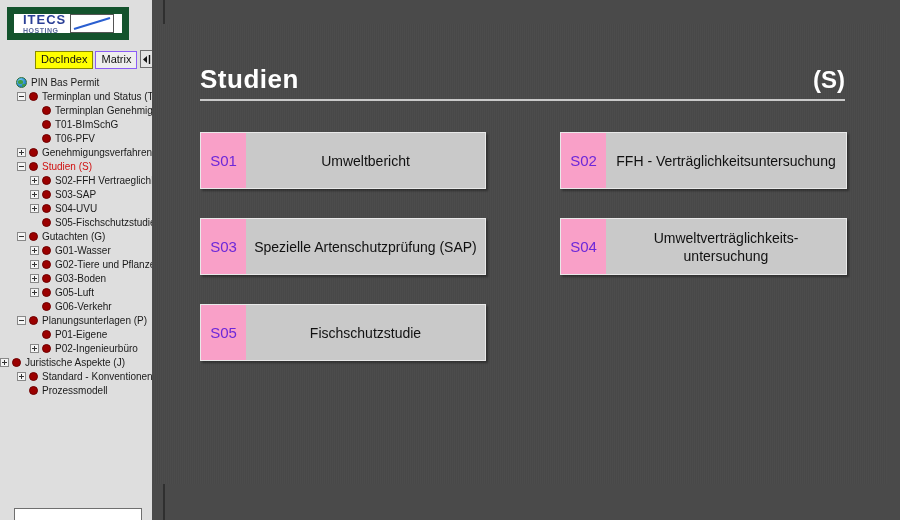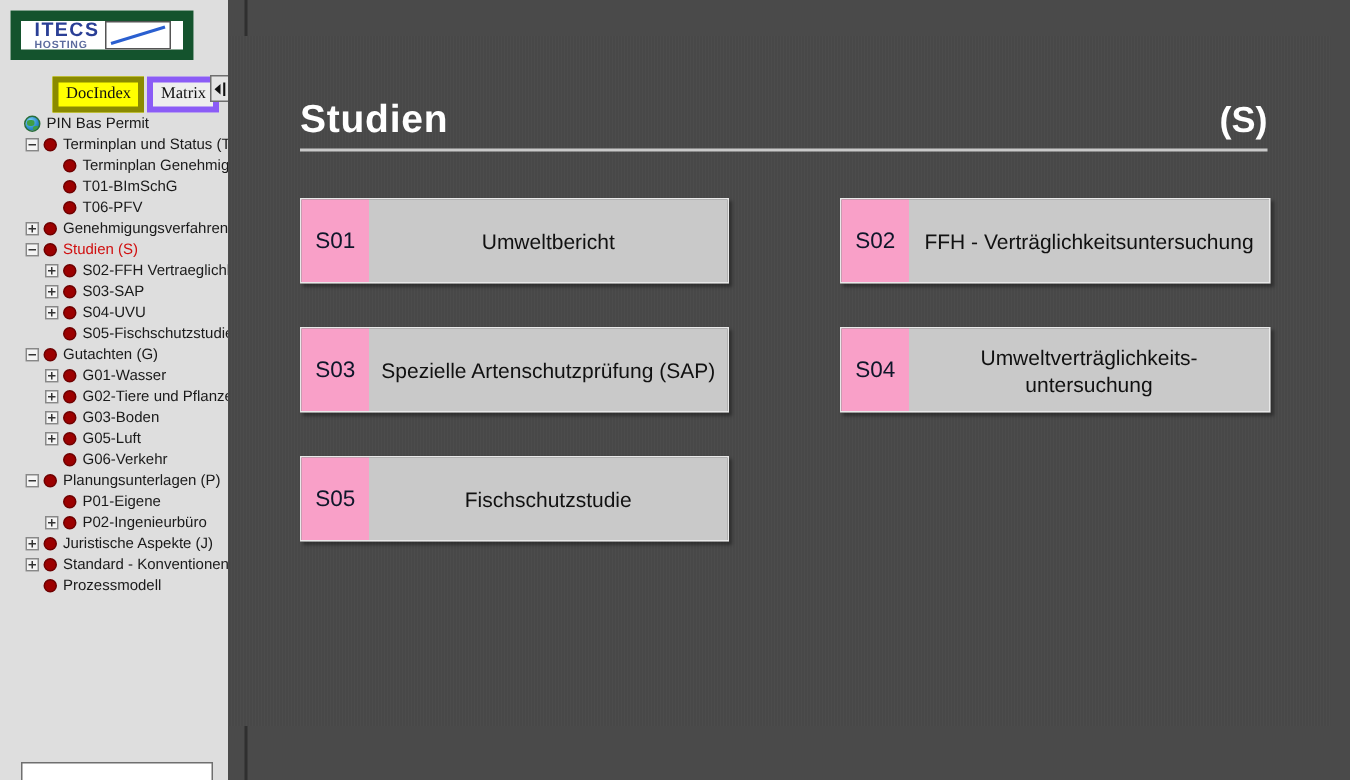--- a/index.html
+++ b/index.html
@@ -36,23 +36,23 @@
   }
   .logo-rect{
     width:42px;height:17px;border:1px solid #555;background:#fff;position:relative;
   }
   .logo-rect svg{position:absolute;left:0;top:0;}
 
   .tabs{
     position:absolute;left:35px;top:51px;display:flex;align-items:center;
   }
   .tab{
-    font-size:11px;padding:1px 5px 2px 5px;border:4px solid #8b5cf6;
+    font-size:11px;padding:1px 5px 2px 5px;border:1px solid #8b5cf6;
     background:#eeeeee;color:#111;line-height:13px;
-    font-family:Liberation Serif, serif;
+    font-family:Liberation Sans, sans-serif;
   }
   .tab.active{background:#ffff00;border-color:#8a8a00;}
   .tab+.tab{margin-left:2px;}
 
   .splitter-btn{
     position:absolute;left:140px;top:50px;width:19px;height:18px;
     background:#e4e4e4;border:1px solid #6f6f6f;box-sizing:border-box;
     display:flex;align-items:center;justify-content:center;
   }
 
@@ -138,21 +138,21 @@
     display:flex;height:57px;
     border:1px solid #e9e9e9;
     box-shadow:2px 2px 2px rgba(0,0,0,0.35);
     box-sizing:border-box;
   }
   .card.w1{width:286px;}
   .card.w2{width:287px;}
   .card-code{
     width:45px;flex:0 0 45px;background:#f9a0c8;
     display:flex;align-items:center;justify-content:center;
-    font-size:15px;color:#0f172a;font-family:"Liberation Sans", sans-serif;
+    font-size:15px;color:#6d28d9;font-family:"Liberation Sans", sans-serif;
   }
   .card-title{
     flex:1 1 auto;background:#c9c9c9;
     display:flex;align-items:center;justify-content:center;
     text-align:center;font-size:14px;color:#111;
     font-family:"Liberation Sans", sans-serif;line-height:18px;padding:0 6px;
     box-sizing:border-box;
   }
   .card.empty{visibility:hidden;}
 </style>
@@ -284,21 +284,21 @@
         <div class="node" style="padding-left: 30px;">
           <span class="plus blank"></span>
           <span class="bullet"></span>
           <span class="lbl">P01-Eigene</span>
         </div>
         <div class="node" style="padding-left: 30px;">
           <span class="plus expandable"></span>
           <span class="bullet"></span>
           <span class="lbl">P02-Ingenieurbüro</span>
         </div>
-        <div class="node" style="padding-left: 17px;">
+        <div class="node" style="">
           <span class="plus expandable"></span>
           <span class="bullet"></span>
           <span class="lbl">Juristische Aspekte (J)</span>
         </div>
         <div class="node" style="padding-left: 17px;">
           <span class="plus expandable"></span>
           <span class="bullet"></span>
           <span class="lbl">Standard - Konventionen</span>
         </div>
         <div class="node" style="padding-left: 17px;">

